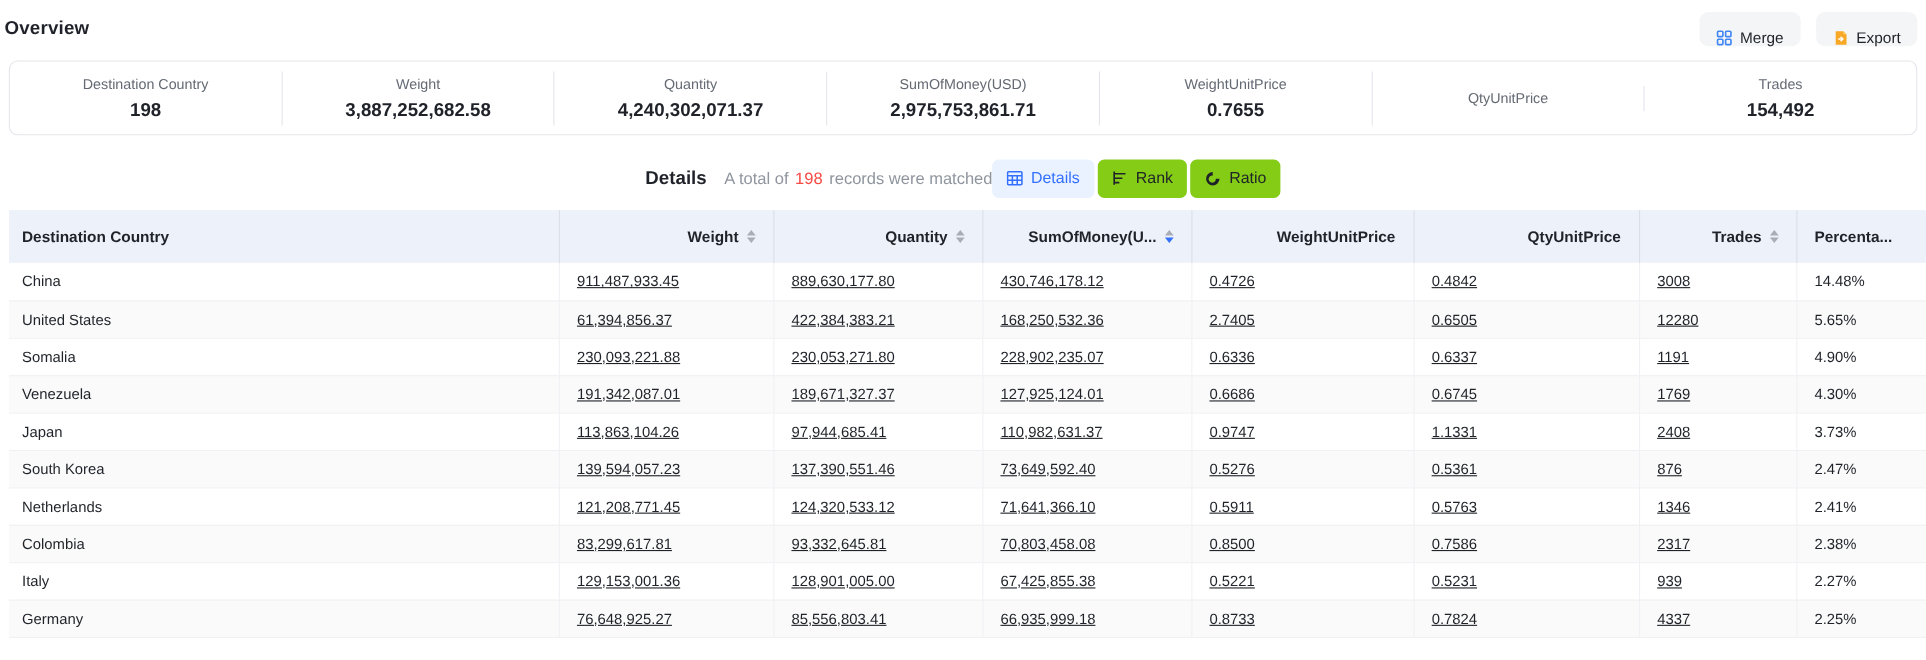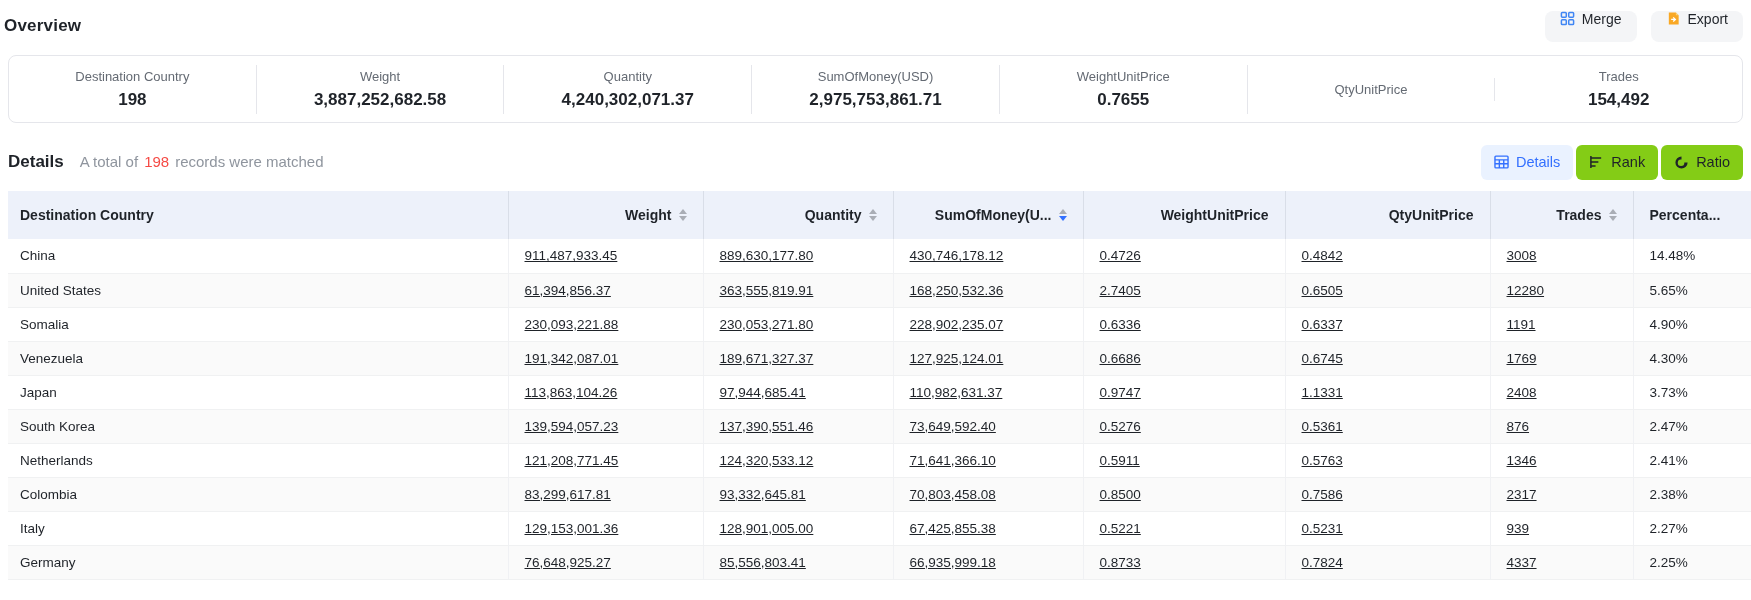--- a/index.html
+++ b/index.html
@@ -9,41 +9,41 @@
     background:#ffffff; color:#1f2329;
   }
   
   .topbar {
     display:flex; justify-content:space-between; align-items:center;
     padding:10px 8px 0 4px; height:42px;
   }
   .page-title { font-size:17px; font-weight:bold; letter-spacing:.2px; }
   .topbar-actions { display:flex; gap:14px; }
   .btn {
-    display:inline-flex; align-items:flex-start; gap:7px;
+    display:inline-flex; align-items:flex-end; gap:7px;
     background:#f4f5f7; border:none; border-radius:8px;
     height:31px; padding:0 15px; font-size:14px; color:#1f2329;
     font-family:"Liberation Sans",sans-serif; cursor:pointer;
   }
   .btn svg { display:block; }
   
   .stat-card {
     margin:13px 8px 0 8px; height:68px;
     border:1px solid #e5e6eb; border-radius:8px;
     display:flex; align-items:center; background:#fff;
   }
   .stat {
     flex:1; text-align:center; padding:4px 0;
   }
   .stat:not(:last-child){ border-right:1px solid #e5e6eb; }
   .stat .label { font-size:13px; color:#646a73; }
   .stat .value { font-size:17px; font-weight:bold; color:#1f2329; margin-top:6px; }
   
   .details-bar {
-    display:flex; justify-content:space-between; align-items:center;
+    display:flex; justify-content:center; align-items:center;
     margin:21px 8px 0 8px; height:36px;
   }
   .details-left { display:flex; align-items:baseline; gap:16px; }
   .details-title { font-size:17px; font-weight:bold; }
   .details-summary { font-size:15px; color:#8f959e; }
   .details-summary .count { color:#f54a45; padding:0 6px; }
   .view-switch { display:flex; gap:3px; }
   .seg-btn {
     display:inline-flex; align-items:center; gap:7px;
     background:#84cc16; border:none; border-radius:6px;
@@ -265,21 +265,21 @@
           <td class="num">889,630,177.80</td>
           <td class="num">430,746,178.12</td>
           <td class="num">0.4726</td>
           <td class="num">0.4842</td>
           <td class="num">3008</td>
           <td>14.48%</td>
         </tr>
         <tr>
           <td class="first">United States</td>
           <td class="num">61,394,856.37</td>
-          <td class="num">363,555,819.91</td>
+          <td class="num">422,384,383.21</td>
           <td class="num">168,250,532.36</td>
           <td class="num">2.7405</td>
           <td class="num">0.6505</td>
           <td class="num">12280</td>
           <td>5.65%</td>
         </tr>
         <tr>
           <td class="first">Somalia</td>
           <td class="num">230,093,221.88</td>
           <td class="num">230,053,271.80</td>

